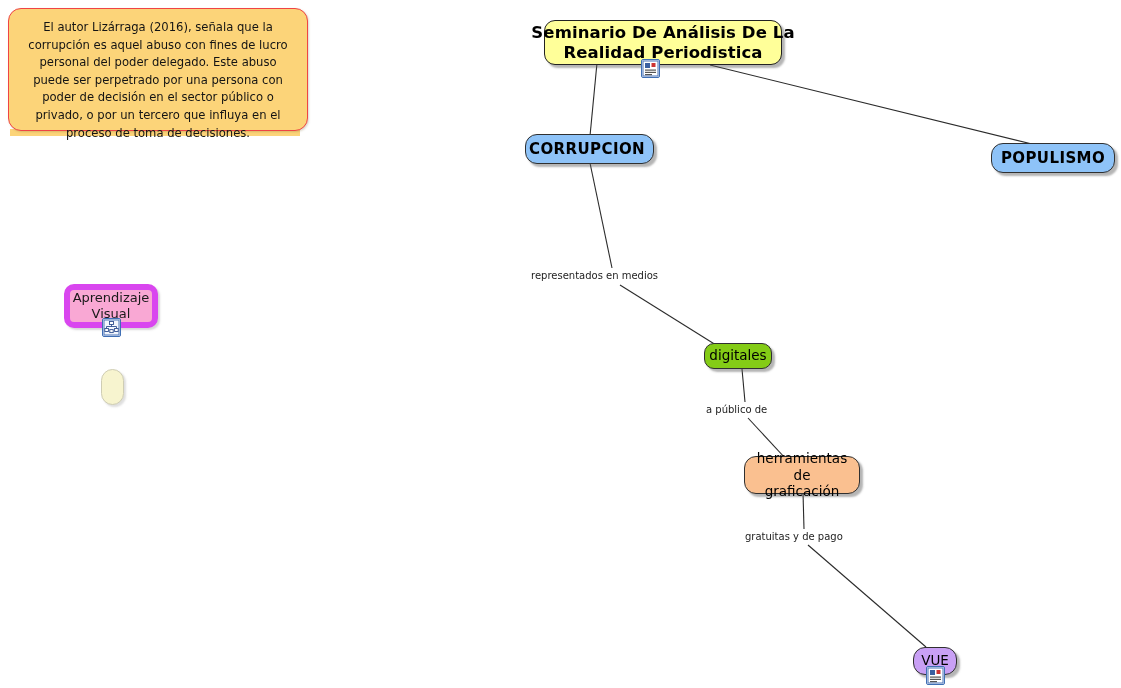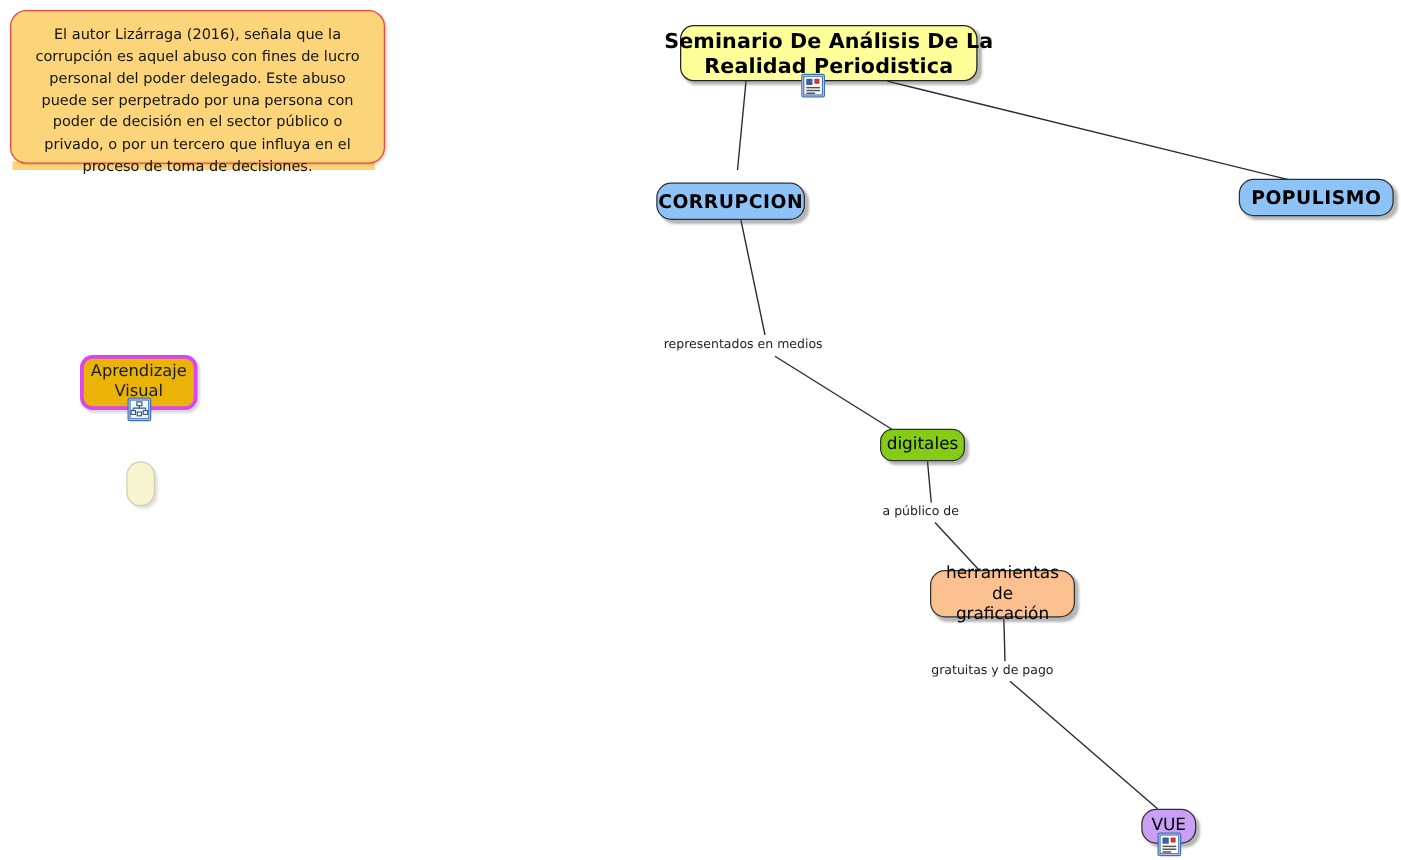--- a/index.html
+++ b/index.html
@@ -82,22 +82,22 @@
     line-height: 1.22;
   }
 
   .node-purple {
     background: #c9a0f5;
     font-size: 13.5px;
     border-radius: 12px;
   }
 
   .node-cream {
-    background: #eab308;
-    border: 3px solid #d946ef;
+    background: #f9a8d4;
+    border: 6px solid #d946ef;
     border-radius: 10px;
     font-size: 13px;
     color: #1a1a1a;
     box-shadow: 2px 2px 2px rgba(140,140,140,0.35);
     white-space: normal;
     line-height: 1.2;
   }
 
   .node-empty {
     background: #f7f4cf;
@@ -185,21 +185,21 @@
   <svg width="17" height="17" viewBox="0 0 17 17">
     <rect x="1" y="1" width="15" height="15" fill="#ffffff" stroke="#4a74b8" stroke-width="1"></rect>
     <rect x="3" y="3" width="5" height="5" fill="#3a5fa0"></rect>
     <rect x="9.5" y="3" width="4" height="4" fill="#cc3333"></rect>
     <rect x="3" y="9.5" width="11" height="1.2" fill="#555555"></rect>
     <rect x="3" y="11.8" width="11" height="1.2" fill="#555555"></rect>
     <rect x="3" y="14" width="7" height="1.2" fill="#555555"></rect>
   </svg>
 </span>
 
-<div class="node node-blue" style="left:525px; top:146px; width:119px; height:30px;">
+<div class="node node-blue" style="left:525px; top:134px; width:129px; height:30px;justify-content:flex-end;">
   <span>CORRUPCION</span>
 </div>
 
 <div class="node node-blue" style="left:991px; top:143px; width:124px; height:30px;">
   <span>POPULISMO</span>
 </div>
 
 <div class="node node-green" style="left:704px; top:343px; width:68px; height:26px;">
   <span>digitales</span>
 </div>

